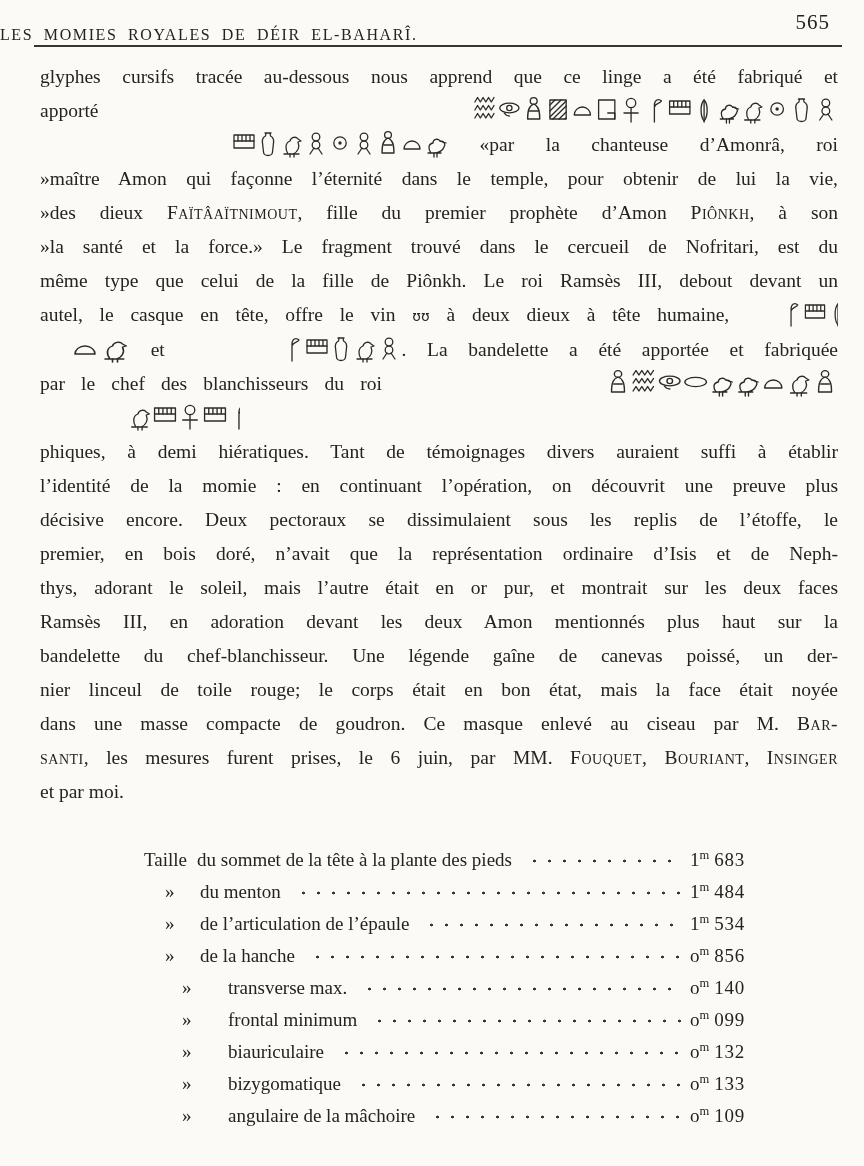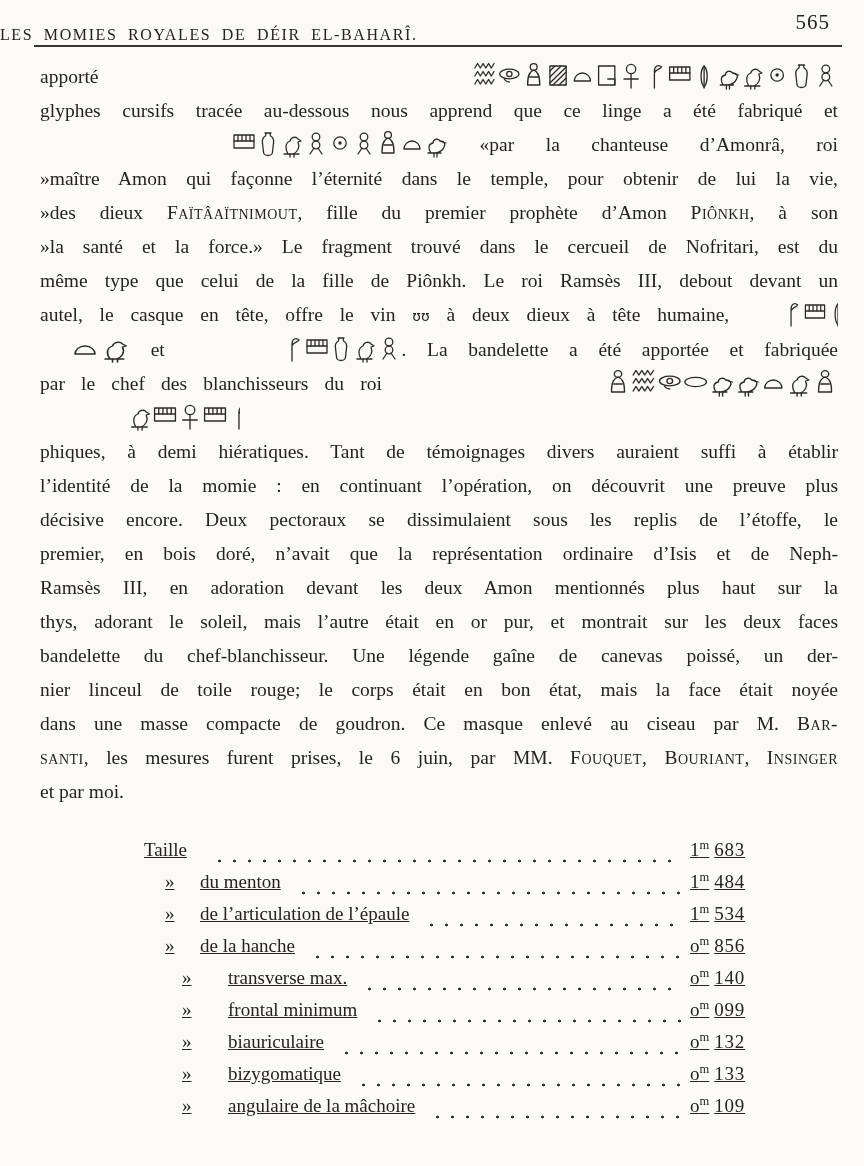--- a/index.html
+++ b/index.html
@@ -32,21 +32,21 @@
   .glyphs{display:inline-block; vertical-align:-7px; line-height:0;}
   .glyphs svg{display:block;}
   
   .gdefs symbol path,.gdefs symbol circle,.gdefs symbol ellipse{
     stroke:#2e2b26; stroke-width:1.3; fill:none;
     stroke-linecap:round; stroke-linejoin:round;
   }
   .gdefs symbol .f{fill:#2e2b26; stroke:none;}
   
   .mtable{margin:30px 0 0 104px; width:618px;}
-  .trow{display:flex; align-items:flex-start; height:32px; font-size:19px;text-decoration:underline;}
+  .trow{display:flex; align-items:flex-end; height:32px; font-size:19px;}
   .lead{flex:0 0 auto;}
   .ind0 .lead{margin-right:10px;}
   .ind1 .lead{width:56px; padding-left:21px; box-sizing:border-box;}
   .ind2 .lead{width:84px; padding-left:38px; box-sizing:border-box;}
   .rlabel{flex:0 0 auto; white-space:nowrap;}
   .dots{
     flex:1 1 auto; align-self:flex-end; height:4px; min-width:18px;
     margin:0 8px 8px 14px;
     background-image:radial-gradient(circle,#3a3731 1.35px,rgba(0,0,0,0) 1.6px);
     background-size:15px 4px; background-position:1px 0; background-repeat:repeat-x;
@@ -135,20 +135,21 @@
 </svg>
 
 <div class="page" style="background: rgb(251, 250, 247); color: rgb(38, 35, 31);">
   <div class="header">
     <div class="title">LES MOMIES ROYALES DE DÉIR EL-BAHARÎ.</div>
     <div class="pageno">565</div>
   </div>
   <div class="rule"></div>
   <div class="content">
     <div class="paragraph" id="paragraph">
+        <div class="line"><span class="t">glyphes cursifs tracée au-dessous nous apprend que ce linge a été fabriqué et</span></div>
         <div class="line"><span class="t">apporté </span><span class="glyphs"><svg width="706" height="30" viewBox="0 0 696 30" preserveAspectRatio="none">
               <use href="#g-water" xlink:href="#g-water" x="0"></use>
               <use href="#g-eye" xlink:href="#g-eye" x="24"></use>
               <use href="#g-person" xlink:href="#g-person" x="48"></use>
               <use href="#g-hatch" xlink:href="#g-hatch" x="72"></use>
               <use href="#g-bread" xlink:href="#g-bread" x="96"></use>
               <use href="#g-box" xlink:href="#g-box" x="120"></use>
               <use href="#g-ankh" xlink:href="#g-ankh" x="144"></use>
               <use href="#g-reed" xlink:href="#g-reed" x="168"></use>
               <use href="#g-comb" xlink:href="#g-comb" x="192"></use>
@@ -166,21 +167,20 @@
               <use href="#g-flax" xlink:href="#g-flax" x="480"></use>
               <use href="#g-comb" xlink:href="#g-comb" x="504"></use>
               <use href="#g-bird" xlink:href="#g-bird" x="528"></use>
               <use href="#g-ankh" xlink:href="#g-ankh" x="552"></use>
               <use href="#g-reed" xlink:href="#g-reed" x="576"></use>
               <use href="#g-basket" xlink:href="#g-basket" x="600"></use>
               <use href="#g-feather" xlink:href="#g-feather" x="624"></use>
               <use href="#g-water" xlink:href="#g-water" x="648"></use>
               <use href="#g-oval" xlink:href="#g-oval" x="672"></use>
             </svg></span></div>
-        <div class="line"><span class="t">glyphes cursifs tracée au-dessous nous apprend que ce linge a été fabriqué et</span></div>
         <div class="line"><span class="glyphs"><svg width="408" height="30" viewBox="0 0 408 30" preserveAspectRatio="none">
               <use href="#g-comb" xlink:href="#g-comb" x="0"></use>
               <use href="#g-jar" xlink:href="#g-jar" x="24"></use>
               <use href="#g-bird" xlink:href="#g-bird" x="48"></use>
               <use href="#g-flax" xlink:href="#g-flax" x="72"></use>
               <use href="#g-sun" xlink:href="#g-sun" x="96"></use>
               <use href="#g-flax" xlink:href="#g-flax" x="120"></use>
               <use href="#g-person" xlink:href="#g-person" x="144"></use>
               <use href="#g-bread" xlink:href="#g-bread" x="168"></use>
               <use href="#g-duck" xlink:href="#g-duck" x="192"></use>
@@ -244,31 +244,32 @@
               <use href="#g-comb" xlink:href="#g-comb" x="72"></use>
               <use href="#g-reed" xlink:href="#g-reed" x="96"></use>
               <use href="#g-jar" xlink:href="#g-jar" x="120"></use>
               <use href="#g-reed" xlink:href="#g-reed" x="144"></use>
               <use href="#g-hatch" xlink:href="#g-hatch" x="168"></use>
             </svg></span></div>
         <div class="line"><span class="t">phiques, à demi hiératiques. Tant de témoignages divers auraient suffi à établir</span></div>
         <div class="line"><span class="t">l’identité de la momie : en continuant l’opération, on découvrit une preuve plus</span></div>
         <div class="line"><span class="t">décisive encore. Deux pectoraux se dissimulaient sous les replis de l’étoffe, le</span></div>
         <div class="line"><span class="t">premier, en bois doré, n’avait que la représentation ordinaire d’Isis et de Neph-</span></div>
+        <div class="line"><span class="t">thys, adorant le soleil, mais l’autre était en or pur, et montrait sur les deux faces</span></div>
         <div class="line"><span class="t">Ramsès III, en adoration devant les deux Amon mentionnés plus haut sur la</span></div>
-        <div class="line"><span class="t">thys, adorant le soleil, mais l’autre était en or pur, et montrait sur les deux faces</span></div>
         <div class="line"><span class="t">bandelette du chef-blanchisseur. Une légende gaîne de canevas poissé, un der-</span></div>
         <div class="line"><span class="t">nier linceul de toile rouge; le corps était en bon état, mais la face était noyée</span></div>
         <div class="line"><span class="t">dans une masse compacte de goudron. Ce masque enlevé au ciseau par M. </span><span class="sc">Bar-</span></div>
         <div class="line"><span class="sc">santi</span><span class="t">, les mesures furent prises, le 6 juin, par MM. </span><span class="sc">Fouquet</span><span class="t">, </span><span class="sc">Bouriant</span><span class="t">, </span><span class="sc">Insinger</span></div>
         <div class="line last"><span class="t">et par moi.</span></div>
       </div>
     <div class="mtable" id="mtable">
         <div class="trow ind0">
           <span class="lead">Taille</span>
+          <span class="rlabel">du sommet de la tête à la plante des pieds</span>
           <span class="dots"></span>
           <span class="val"><span class="w">1</span><sup>m</sup><span class="f">683</span></span>
         </div>
         <div class="trow ind1">
           <span class="lead">»</span>
           <span class="rlabel">du menton</span>
           <span class="dots"></span>
           <span class="val"><span class="w">1</span><sup>m</sup><span class="f">484</span></span>
         </div>
         <div class="trow ind1">

